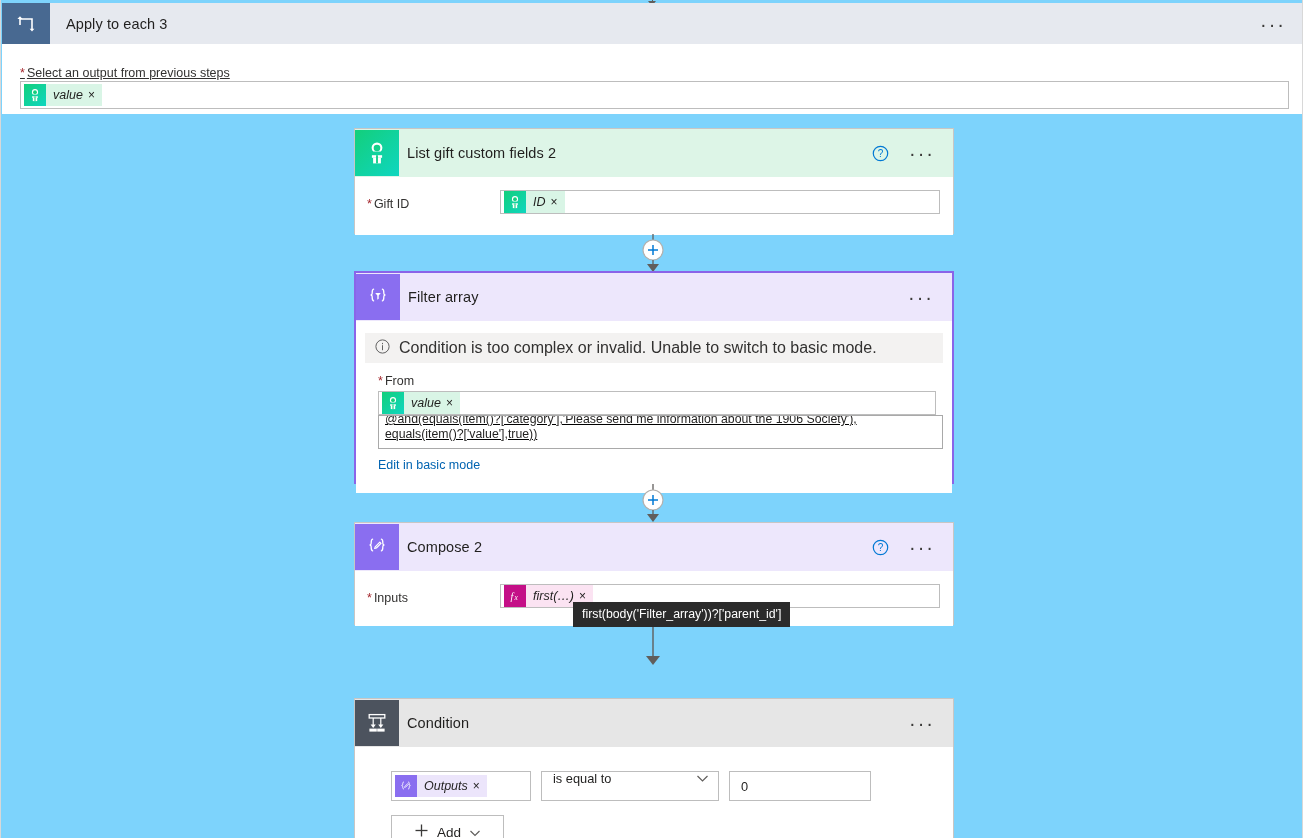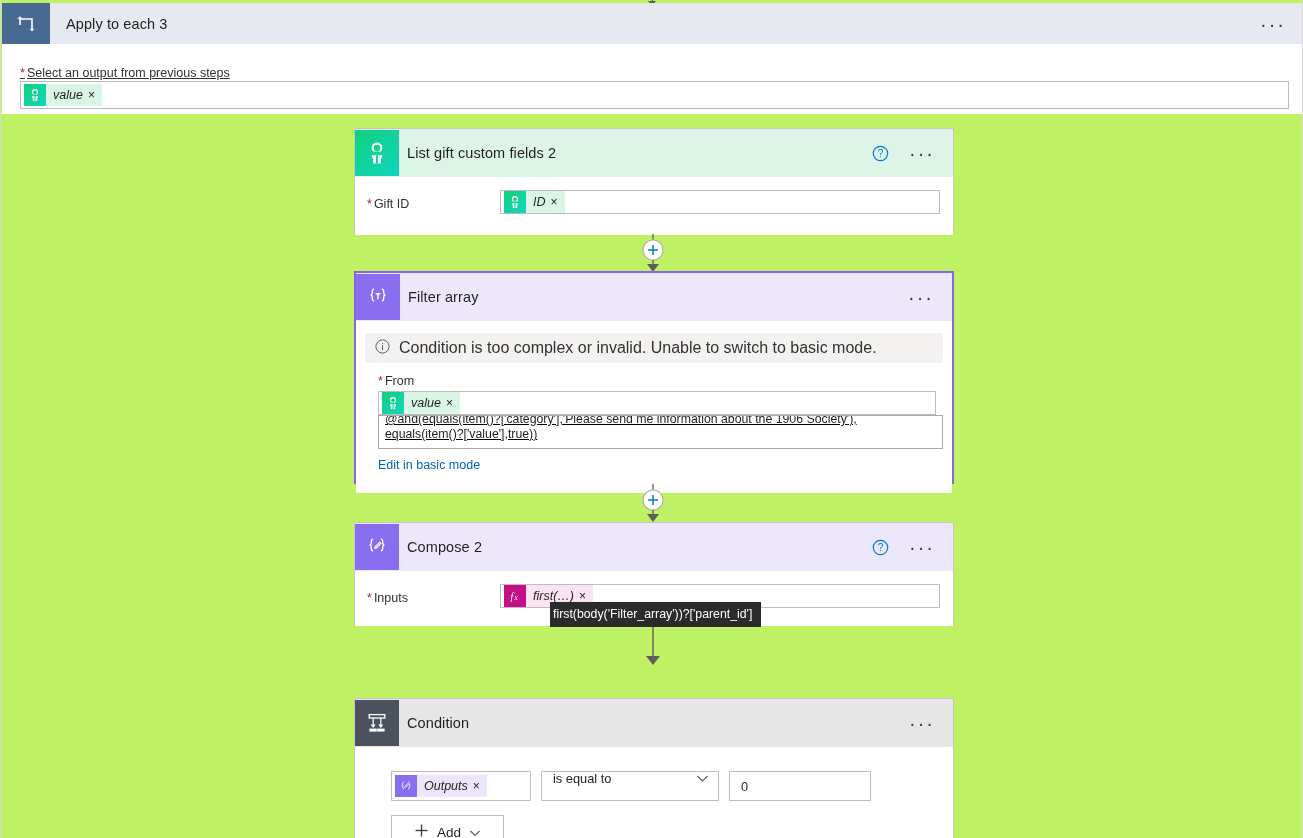--- a/index.html
+++ b/index.html
@@ -12,21 +12,21 @@
     overflow: hidden;
     background: #ffffff;
     font-family: "Liberation Sans", sans-serif;
     -webkit-font-smoothing: antialiased;
   }
 
   #canvas {
     position: relative;
     width: 1303px;
     height: 838px;
-    background: #bef264;
+    background: #7dd3fc;
     border-left: 1px solid #d8d8d8;
     border-right: 1px solid #d8d8d8;
   }
 
   
   .top-stub {
     position: absolute;
     left: 651px;
     top: 0;
     width: 1px;
@@ -274,23 +274,24 @@
     width: 1303px;
     pointer-events: none;
   }
 
   
   .tooltip {
     position: absolute;
     background: #2b2b2b;
     color: #ffffff;
     font-size: 12.3px;
-    padding: 5px 9px 6px 3px;
+    padding: 5px 9px 6px 9px;
     white-space: nowrap;
     z-index: 40;
+    margin-left: 23px;
   }
 
   
   .cond-row { display: flex; align-items: center; gap: 10px; }
   .cond-token-box {
     width: 140px;
     height: 30px;
     border: 1px solid #bdbdbd;
     background: #fff;
     display: flex;

